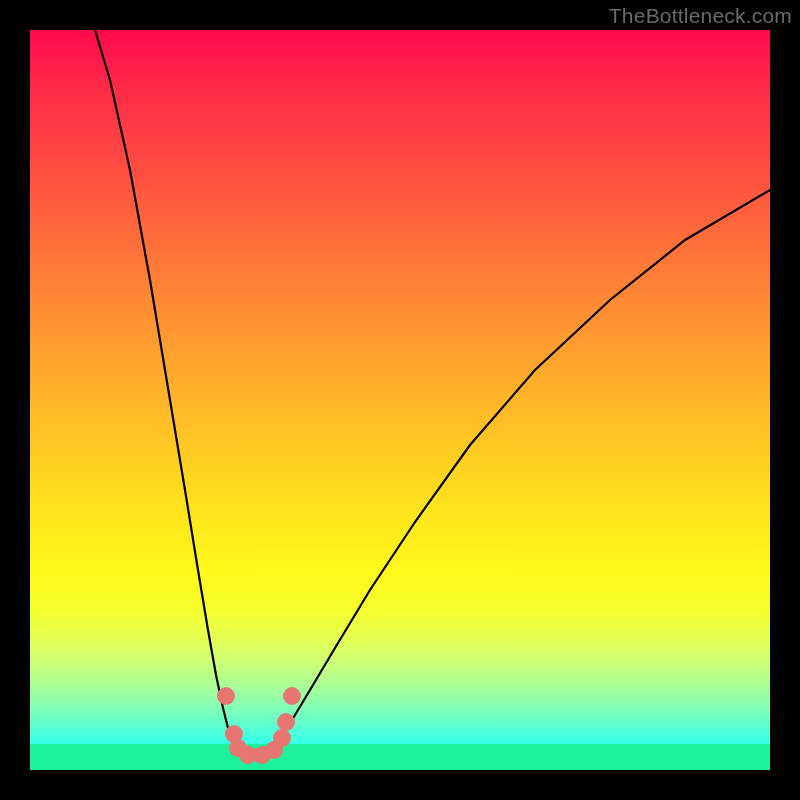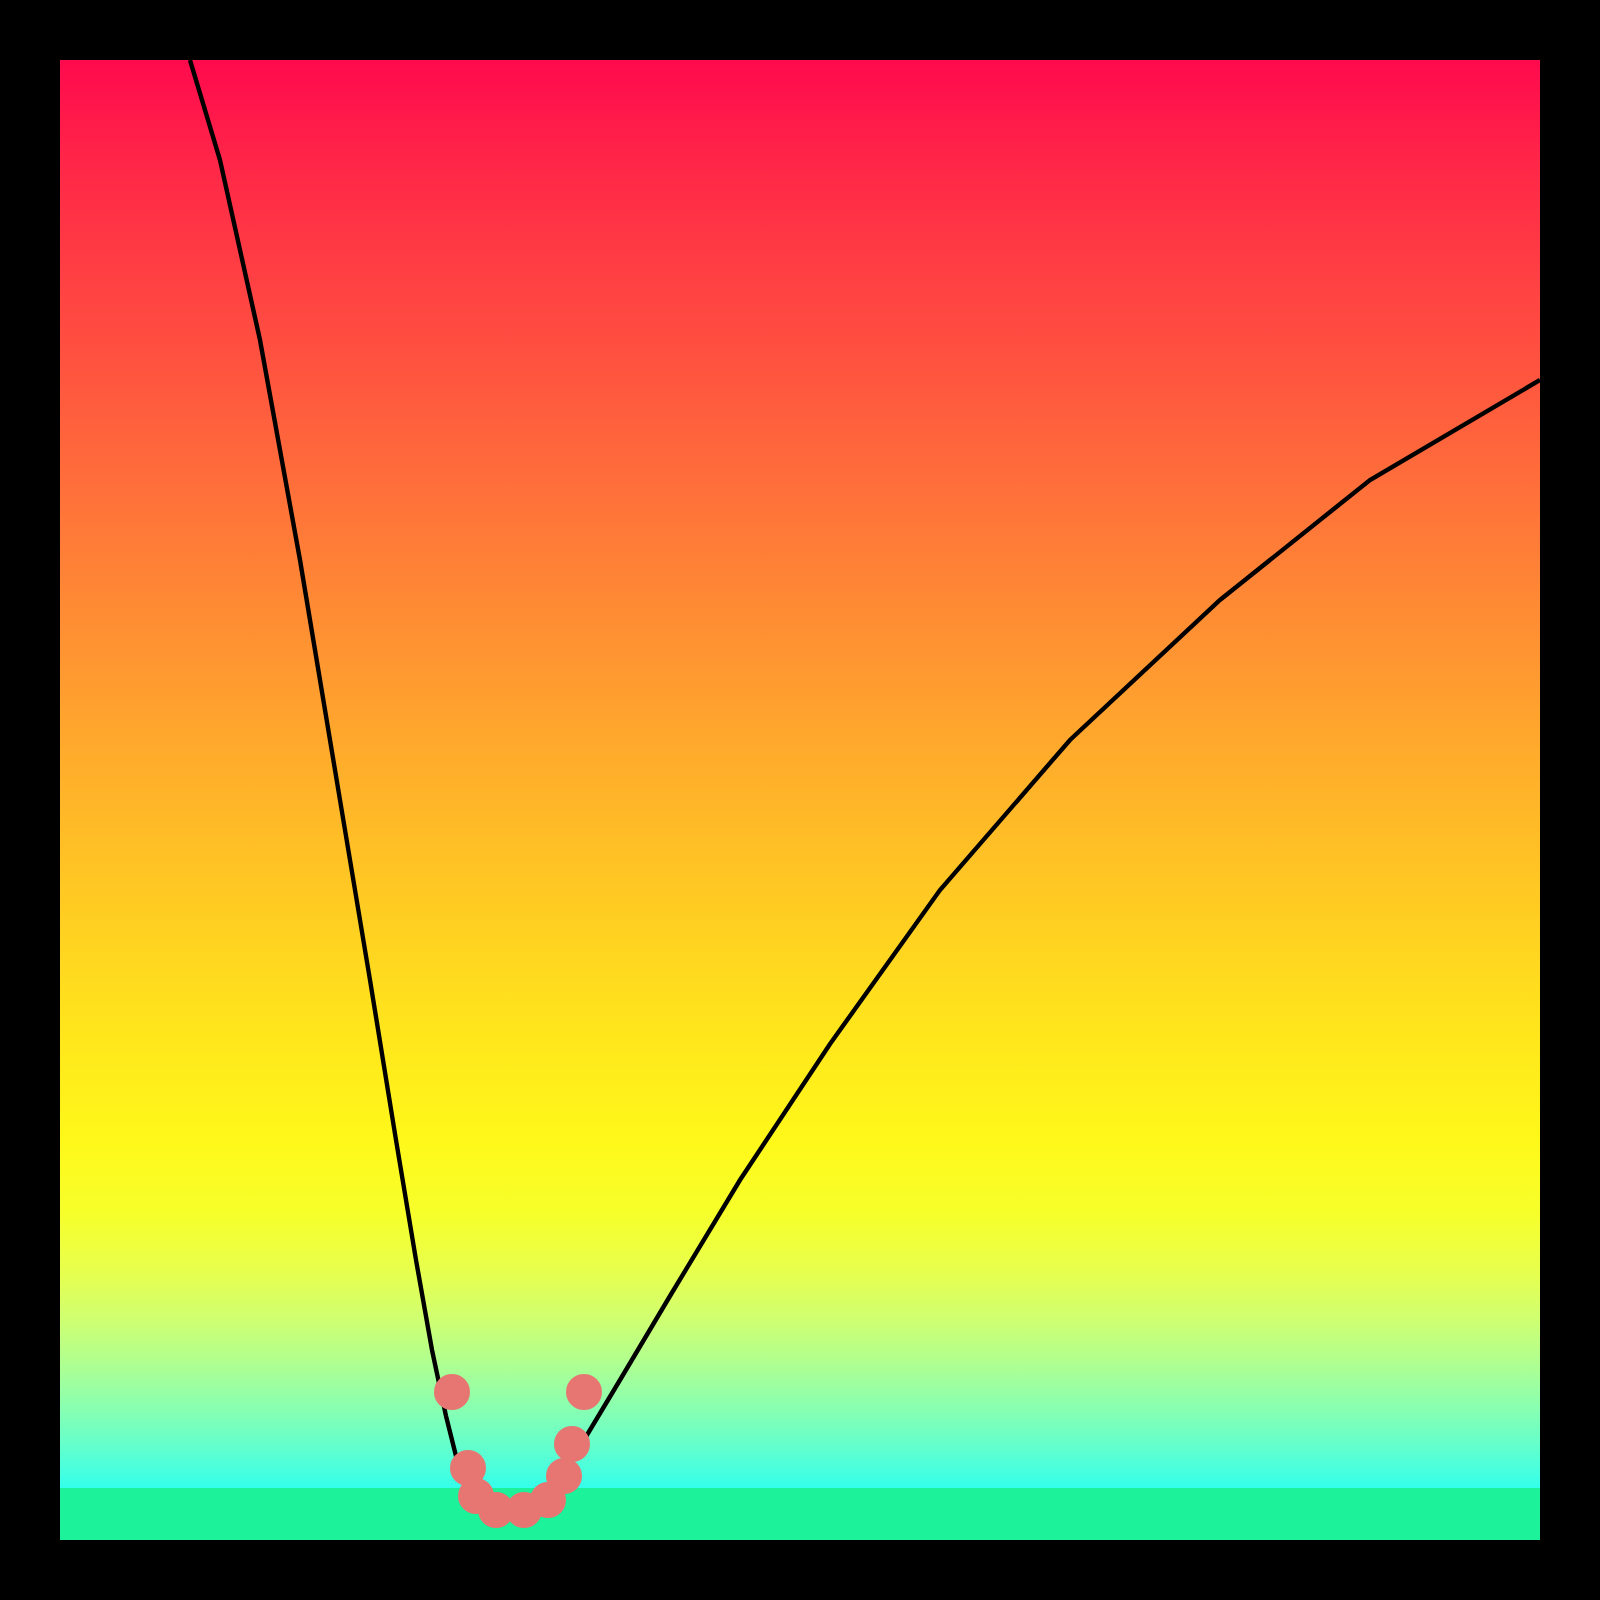--- a/index.html
+++ b/index.html
@@ -105,14 +105,15 @@
           <circle cx="218" cy="725" r="9" fill="#e77672"></circle>
           <circle cx="232" cy="725" r="9" fill="#e77672"></circle>
           <circle cx="244" cy="720" r="9" fill="#e77672"></circle>
           <circle cx="252" cy="708" r="9" fill="#e77672"></circle>
           <circle cx="256" cy="692" r="9" fill="#e77672"></circle>
           <circle cx="262" cy="666" r="9" fill="#e77672"></circle>
         </g>
     </svg>
   </div>
 
+  <div class="watermark">TheBottleneck.com</div>
 
 </div>
 
 </body></html>

